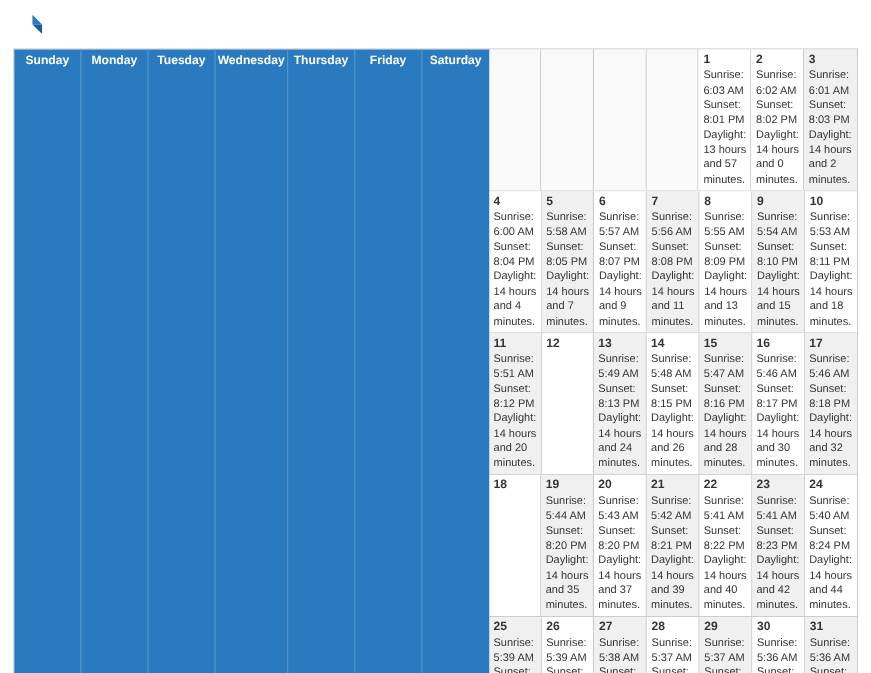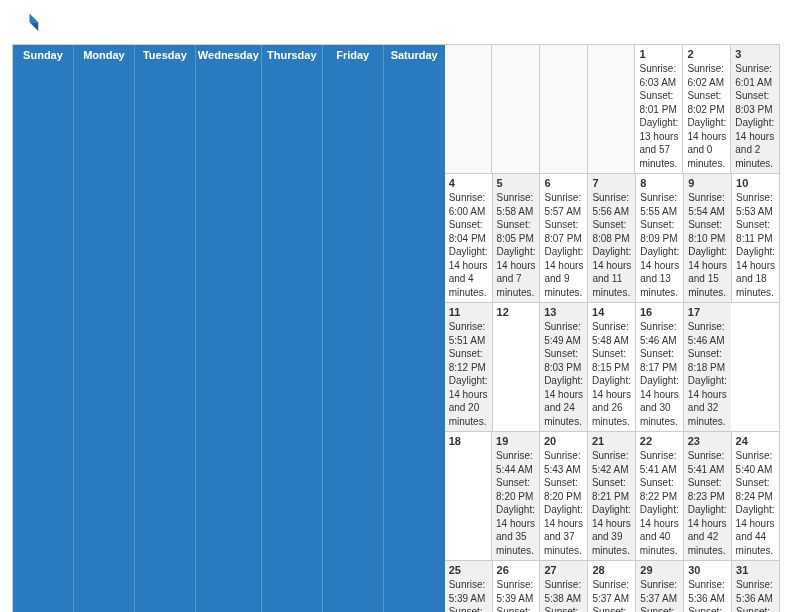--- a/index.html
+++ b/index.html
@@ -220,28 +220,34 @@
             <div class="cell-text" style="white-space: pre-wrap;">Sunrise: 5:51 AM
 Sunset: 8:12 PM
 Daylight: 14 hours and 20 minutes.</div>
           </div>
           <div class="cal-cell">
             <div class="day-num">12</div>
           </div>
           <div class="cal-cell shaded">
             <div class="day-num">13</div>
             <div class="cell-text" style="white-space: pre-wrap;">Sunrise: 5:49 AM
-Sunset: 8:03 PM
+Sunset: 8:13 PM
 Daylight: 14 hours and 24 minutes.</div>
           </div>
           <div class="cal-cell">
             <div class="day-num">14</div>
             <div class="cell-text" style="white-space: pre-wrap;">Sunrise: 5:48 AM
 Sunset: 8:15 PM
 Daylight: 14 hours and 26 minutes.</div>
+          </div>
+          <div class="cal-cell shaded">
+            <div class="day-num">15</div>
+            <div class="cell-text" style="white-space: pre-wrap;">Sunrise: 5:47 AM
+Sunset: 8:16 PM
+Daylight: 14 hours and 28 minutes.</div>
           </div>
           <div class="cal-cell">
             <div class="day-num">16</div>
             <div class="cell-text" style="white-space: pre-wrap;">Sunrise: 5:46 AM
 Sunset: 8:17 PM
 Daylight: 14 hours and 30 minutes.</div>
           </div>
           <div class="cal-cell shaded">
             <div class="day-num">17</div>
             <div class="cell-text" style="white-space: pre-wrap;">Sunrise: 5:46 AM

